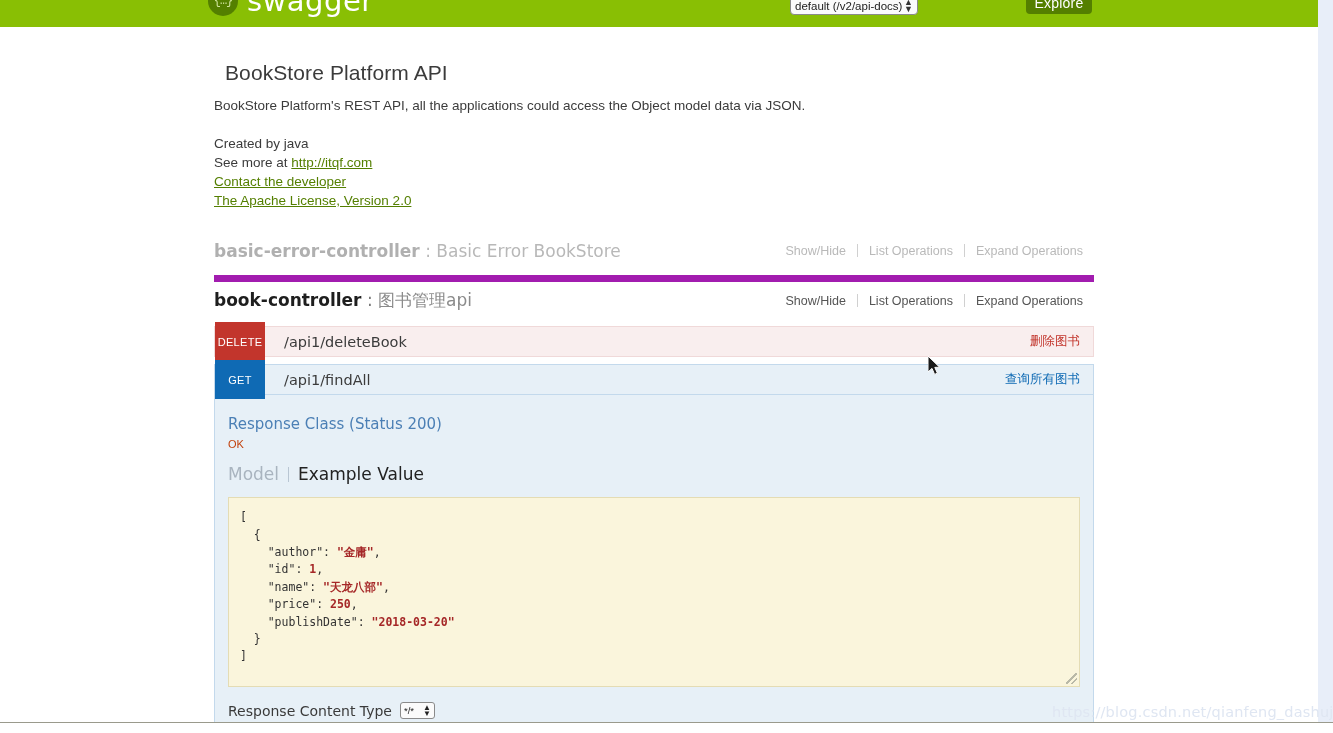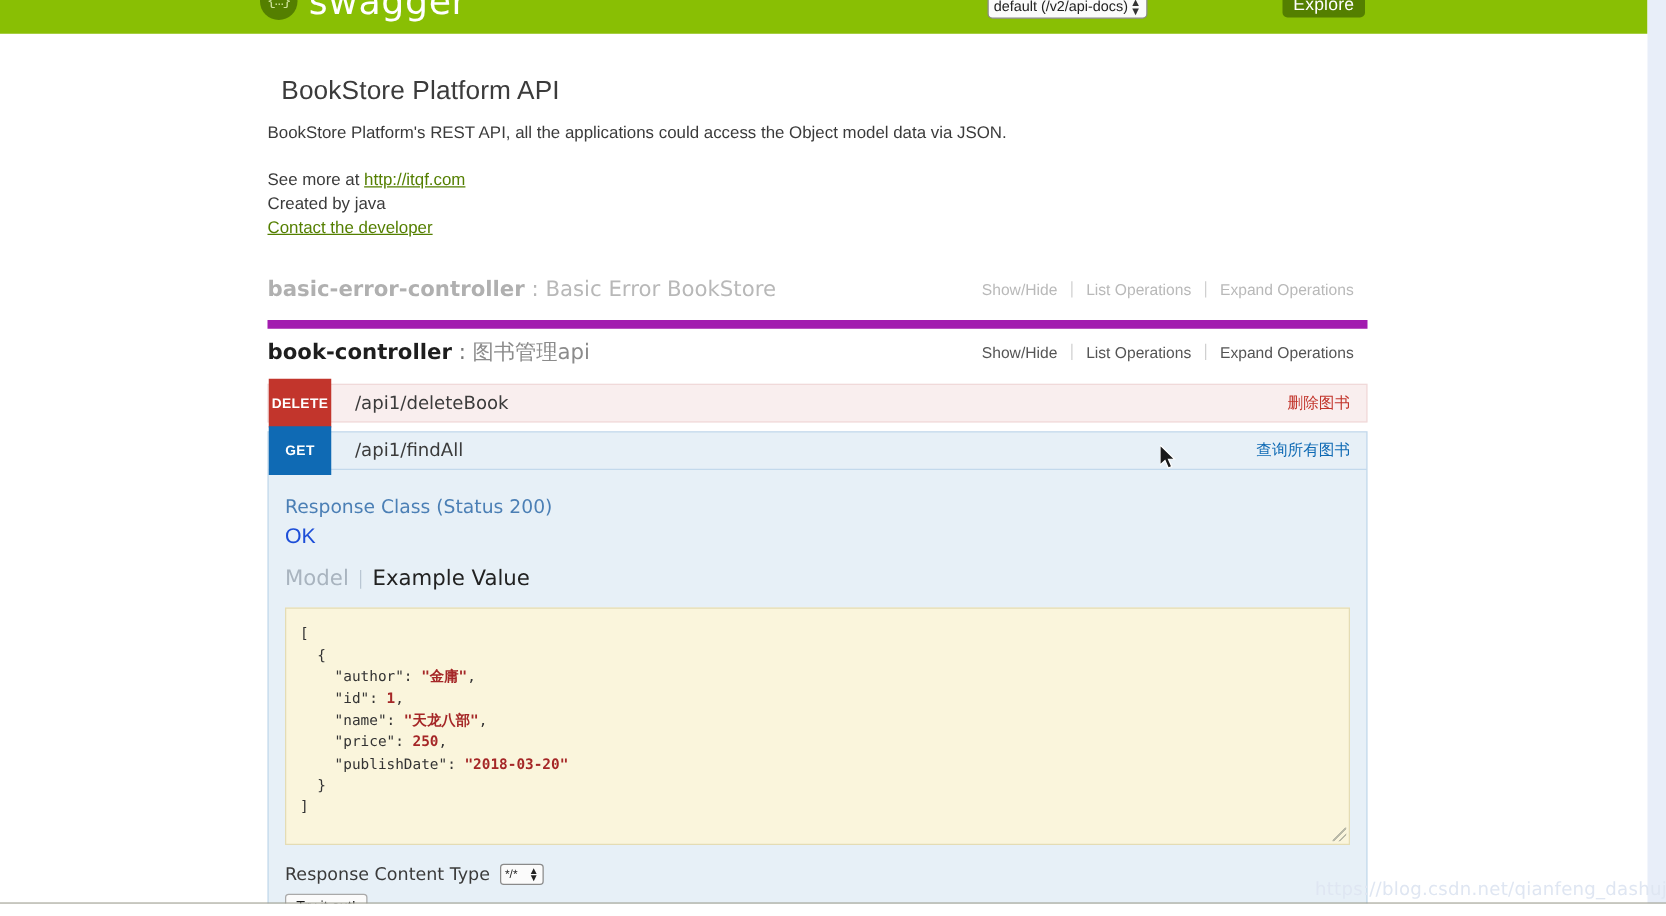--- a/index.html
+++ b/index.html
@@ -189,21 +189,21 @@
     height: 29px;
     display: flex;
     align-items: center;
     box-sizing: border-box;
   }
   .op-method {
     width: 50px;
     height: 39px;
     color: #ffffff;
     font-size: 11px;
-    font-weight: 700;
+    font-weight: 400;
     letter-spacing: 0.3px;
     display: flex;
     align-items: center;
     justify-content: center;
     flex: none;
   }
   .op-path {
     font-family: "DejaVu Sans", sans-serif;
     font-size: 14.5px;
     color: #3b3b3b;
@@ -236,22 +236,22 @@
   }
   .op-body-inner { padding: 0 13px 14px 13px; }
 
   .resp-class-title {
     font-family: "DejaVu Sans", sans-serif;
     font-size: 15px;
     color: #4b7fb5;
     margin: 4px 0 0 0;
   }
   .resp-ok {
-    font-size: 17px;
-    color: #1d4ed8;
+    font-size: 11px;
+    color: #c2410c;
     margin-top: 5px;
   }
   .model-tabs {
     display: flex;
     align-items: center;
     margin-top: 14px;
     font-size: 17px;
     font-family: "DejaVu Sans", sans-serif;
     text-align: right;
   }
@@ -377,23 +377,24 @@
   </div>
 
   <div class="page-gutter"></div>
 
   <div class="content">
 
     <h1 class="api-title">BookStore Platform API</h1>
     <p class="api-desc">BookStore Platform's REST API, all the applications could access the Object model data via JSON.</p>
 
     <div class="meta">
+      <div class="row">Created by java</div>
       <div class="row"><span>See more at </span><span class="lnk">http://itqf.com</span></div>
-      <div class="row">Created by java</div>
       <div class="row"><span class="lnk">Contact the developer</span></div>
+      <div class="row"><span class="lnk">The Apache License, Version 2.0</span></div>
     </div>
 
     <div class="resource first faded">
       <div class="res-heading">
         <span class="res-name">basic-error-controller</span><span class="res-sep"> : </span><span class="res-desc">Basic Error BookStore</span>
       </div>
       <div class="res-options">
         <span class="opt">Show/Hide</span>
         <span class="divider"></span>
         <span class="opt">List Operations</span>

